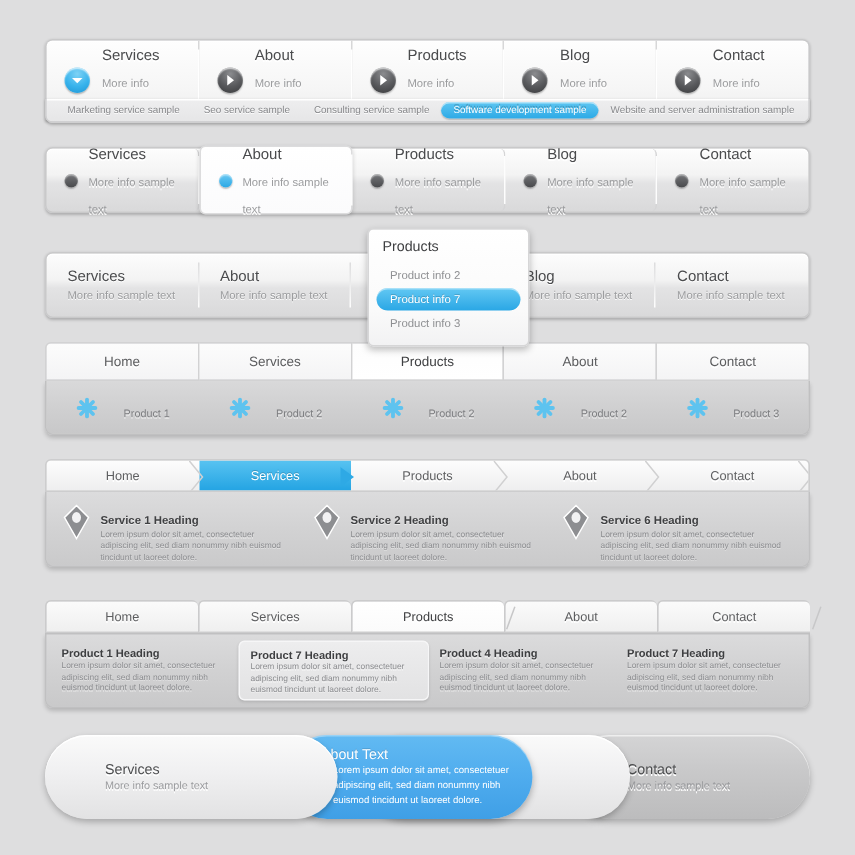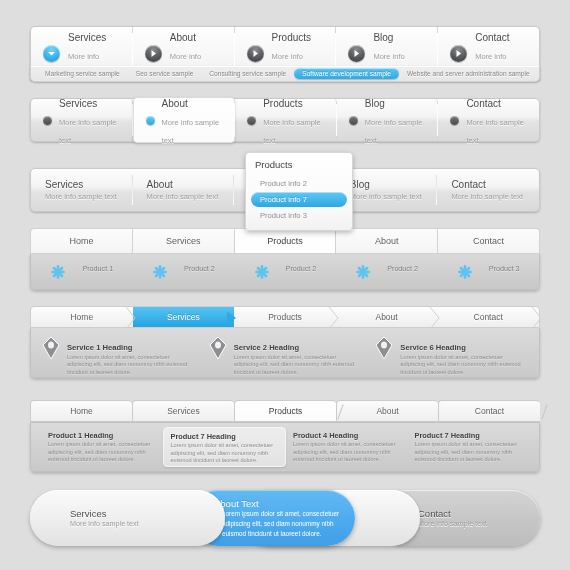--- a/index.html
+++ b/index.html
@@ -87,21 +87,21 @@
            font-size: 9px; color: #5c5d5f; text-shadow: 0 1px 0 #fff;
            background: linear-gradient(to bottom,#fcfcfc 0%,#f4f4f5 100%);
            border: 1px solid #d2d2d3; border-left: none; }
   .r4tab:first-child { border-left: 1px solid #d2d2d3; border-radius: 4px 0 0 0; }
   .r4tab:last-child { border-radius: 0 4px 0 0; }
   .r4tab.active { background: linear-gradient(to bottom,#fdfdfd 0%,#ffffff 100%); color: #3f4042; }
   .r4body { height: 36px; display: flex; align-items: center;
             background: linear-gradient(to bottom,#d9d9da 0%,#cfcfd0 55%,#c8c8c9 100%);
             border: 1px solid #c0c0c1; border-top: none; border-radius: 0 0 5px 5px;
             box-shadow: 0 2px 3px rgba(0,0,0,.18); }
-  .r4item { flex: 1; display: flex; align-items: flex-start; justify-content: center; gap: 16px; }
+  .r4item { flex: 1; display: flex; align-items: flex-end; justify-content: center; gap: 16px; }
   .aster { width: 16px; height: 16px; flex: none; }
   .r4txt { font-size: 7.2px; color: #7d7e81; text-shadow: 0 1px 0 rgba(255,255,255,.5); }
 
   
   #row5 { top: 306px; height: 72px; background: none; border: none; box-shadow: none; }
   .r5tabs { display: flex; height: 22px; position: relative; z-index: 4;
             background: linear-gradient(to bottom,#fdfdfd 0%,#eeeeef 100%);
             border: 1px solid #cdcdce; border-radius: 4px 4px 0 0; overflow: hidden; }
   .r5tab { flex: 1; position: relative; display: flex; align-items: center; justify-content: center;
            font-size: 8.5px; color: #5e5f61; text-shadow: 0 1px 0 #fff; }
@@ -123,21 +123,21 @@
   #row6 { top: 400px; height: 72px; background: none; border: none; box-shadow: none; }
   .r6tabs { display: flex; height: 22px; }
   .r6tab { flex: 1; position: relative; display: flex; align-items: center; justify-content: center;
            font-size: 8.5px; color: #5c5d5f; text-shadow: 0 1px 0 #fff;
            background: linear-gradient(to bottom,#fbfbfb 0%,#efefef 100%);
            border: 1px solid #cbcbcc; border-right: none;
            border-radius: 4px 4px 0 0; }
   .r6tab.active { background: linear-gradient(to bottom,#ffffff 0%,#fbfbfb 100%); color: #3c3d3f; z-index: 3; }
   .slash { position: absolute; right: -5px; top: 3px; width: 1px; height: 16px;
            background: #c7c7c8; transform: rotate(20deg); }
-  .r6body { height: 50px; display: flex; padding: 4px 10px;
+  .r6body { height: 50px; display: flex; padding: 4px 3px;
             background: linear-gradient(to bottom,#dbdbdc 0%,#d1d1d2 50%,#c9c9ca 100%);
             border: 1px solid #c0c0c1; border-radius: 0 0 5px 5px;
             box-shadow: 0 2px 3px rgba(0,0,0,.18); }
   .prod { flex: 1; padding: 3px 7px; border-radius: 4px; }
   .prod.active { background: linear-gradient(to bottom,#ededee 0%,#e2e2e3 100%);
                  border: 1px solid #f6f6f7; box-shadow: 0 1px 2px rgba(0,0,0,.12); }
   .prodh { font-size: 7.4px; font-weight: bold; color: #3e3f41; line-height: 11px;
            text-shadow: 0 1px 0 rgba(255,255,255,.55); }
   .prodp { font-size: 5.6px; color: #8b8c8f; line-height: 7.6px;
            text-shadow: 0 1px 0 rgba(255,255,255,.45); }

